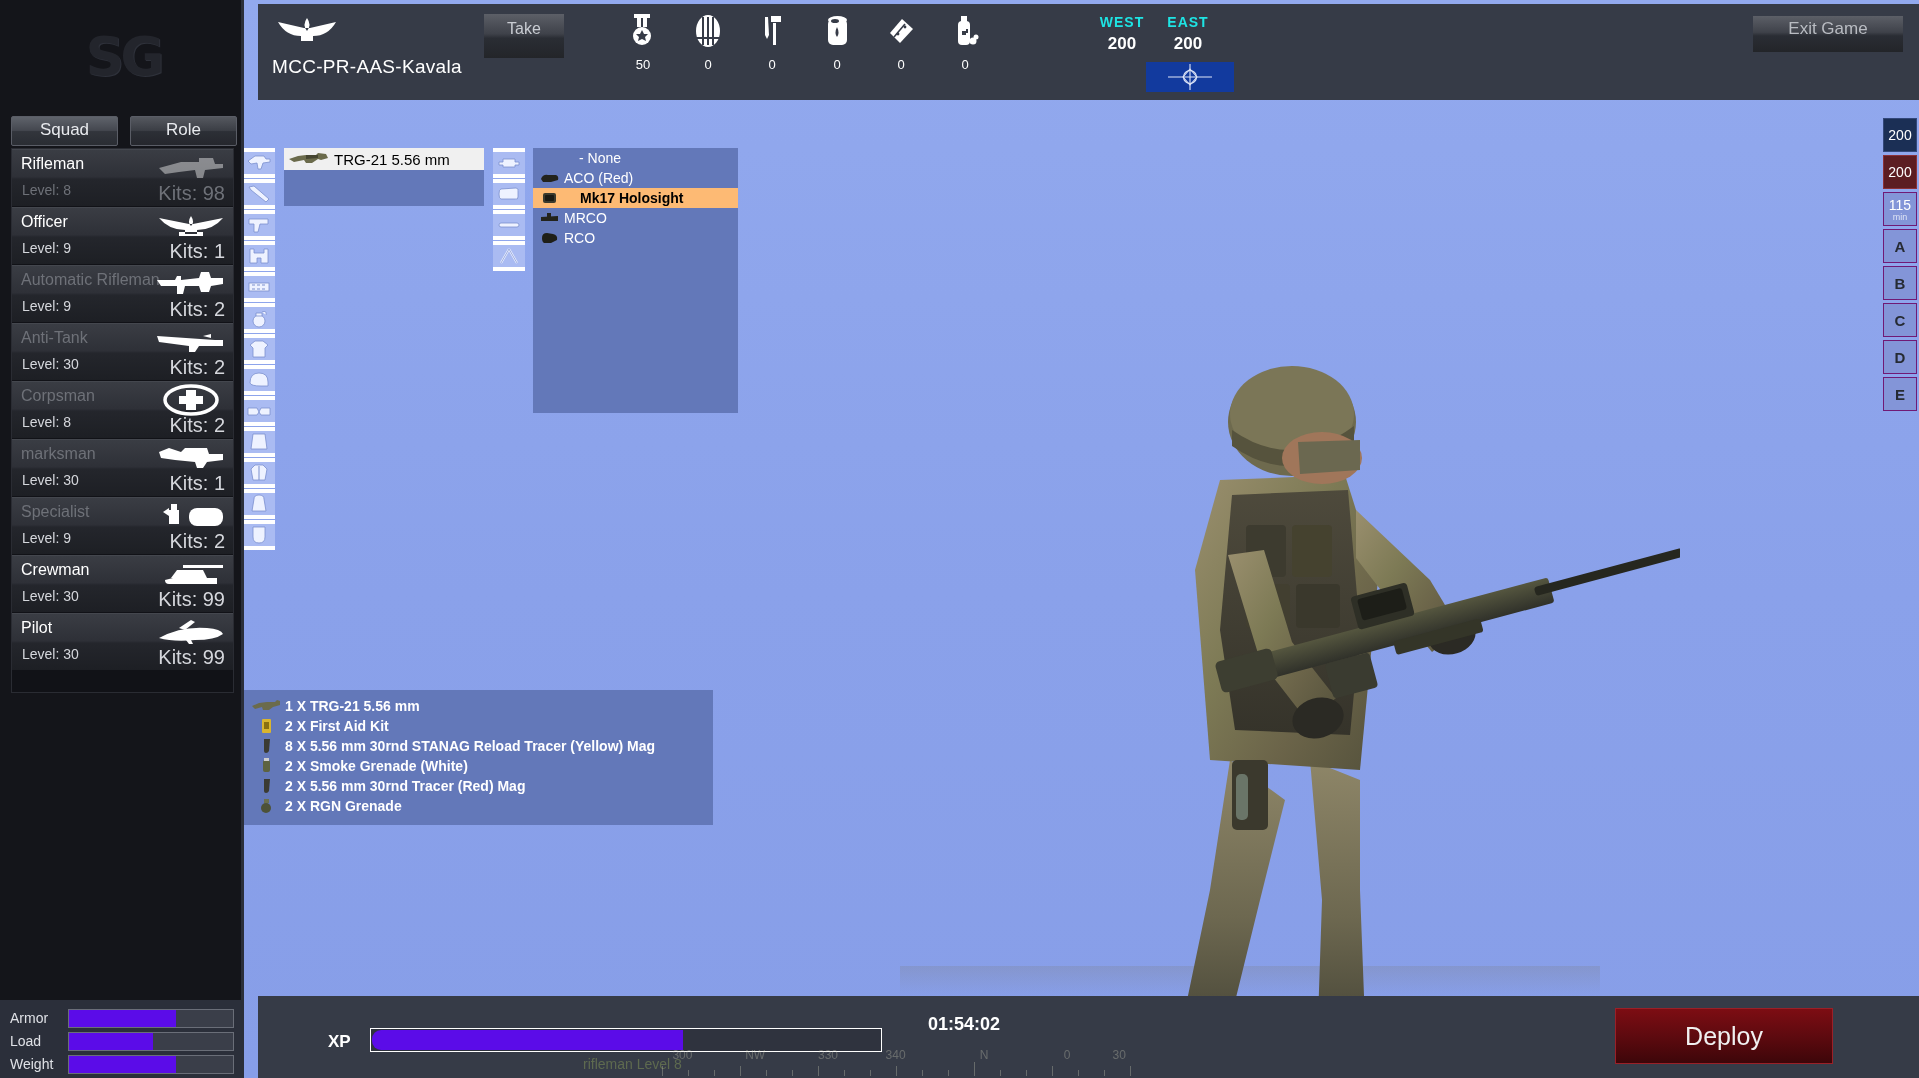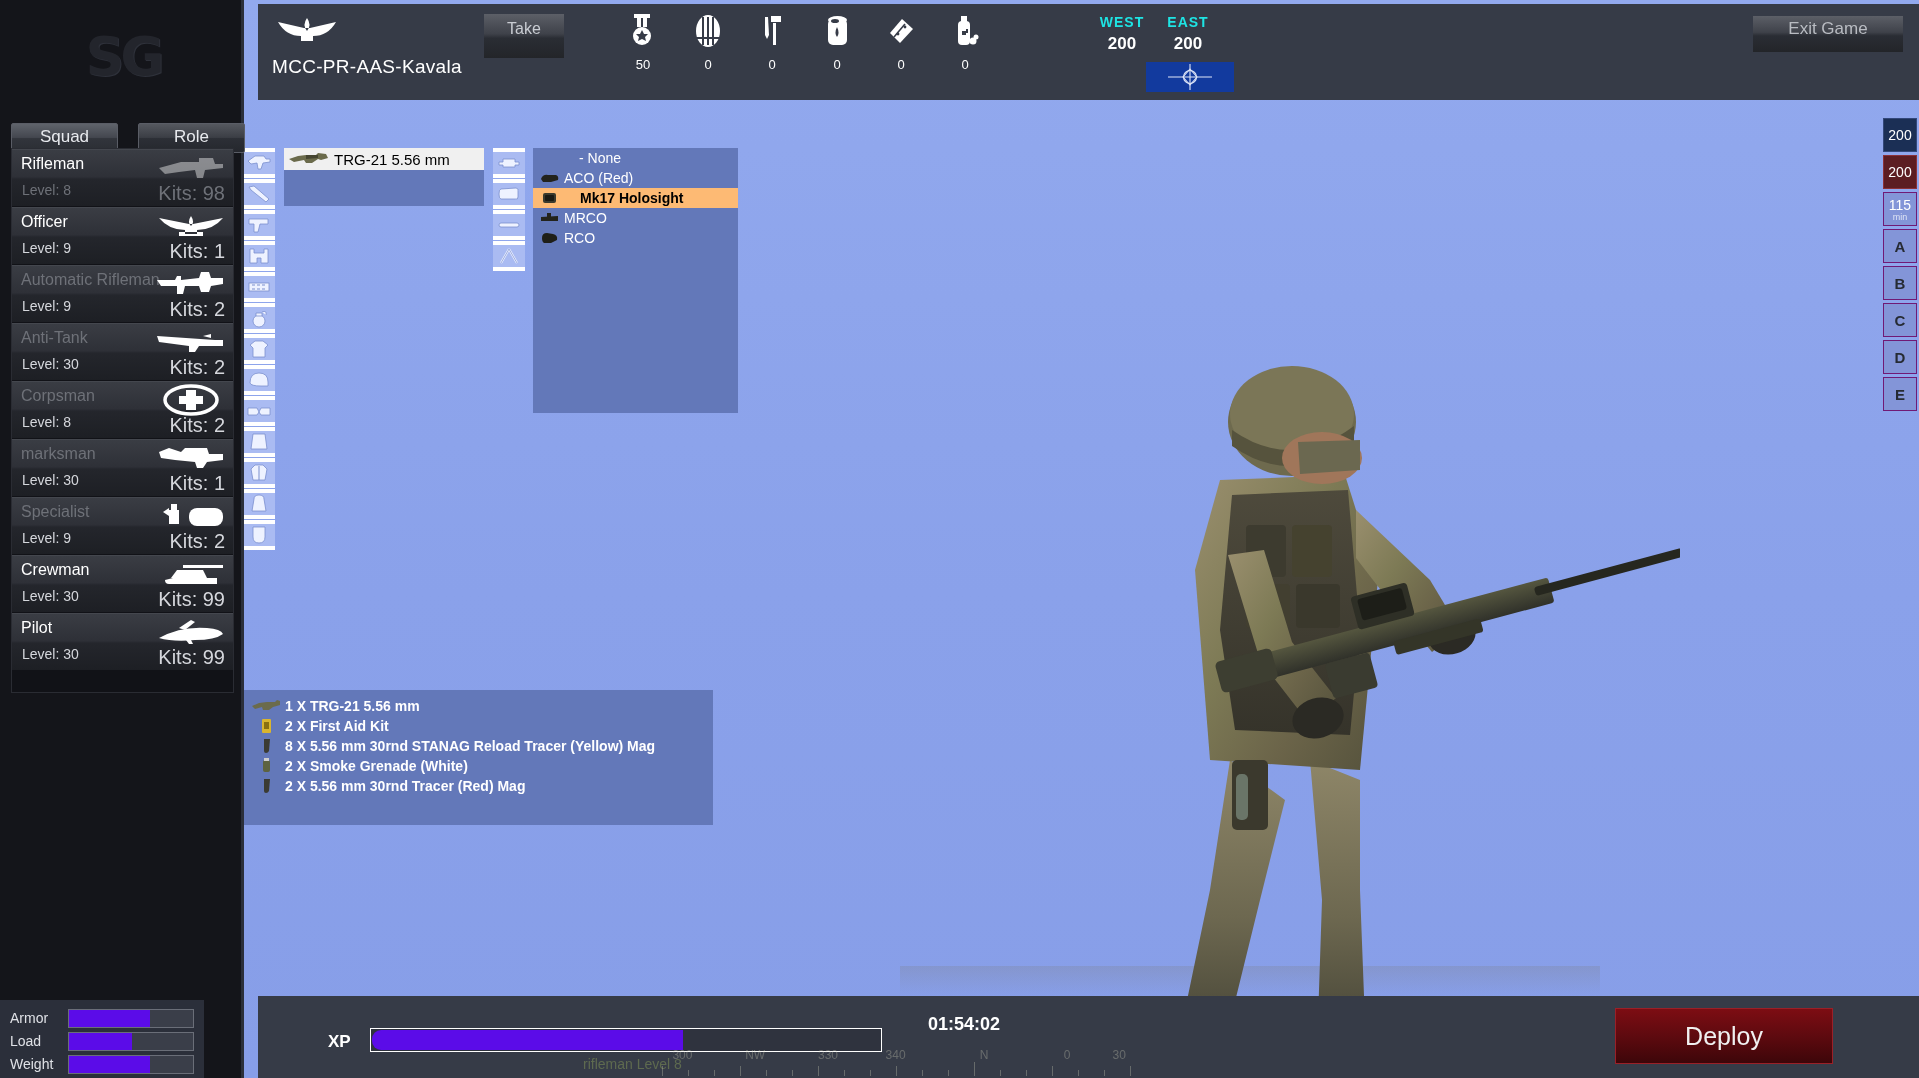--- a/index.html
+++ b/index.html
@@ -25,21 +25,21 @@
     border-right:3px solid #2b2f3a;
     z-index:30;
   }
   #sg-logo {
     position:absolute; left:10px; top:6px; width:226px; height:100px;
     display:flex; align-items:center; justify-content:center;
     font-size:54px; font-weight:bold; letter-spacing:-4px;
     color:#23252c; text-shadow:1px 1px 0 #2e313a;
     font-family:"DejaVu Sans", sans-serif;
   }
-  #tabs { position:absolute; left:11px; top:123px; display:flex; gap:20px; }
+  #tabs { position:absolute; left:11px; top:116px; display:flex; gap:12px; }
   .tab {
     width:107px; height:30px; line-height:26px; text-align:center;
     font-size:17px; color:#e8eaee;
     background:linear-gradient(180deg,#55585f 0%,#3b3e45 48%,#2c2f36 52%,#25272d 100%);
     border:1px solid #5a5d66; border-radius:2px;
     cursor:pointer;
   }
   .tab.active {
     background:linear-gradient(180deg,#5f636b 0%,#44474f 48%,#32353c 52%,#2a2d33 100%);
   }
@@ -75,21 +75,21 @@
   .class-row.first .cls-kits { color:#6e7178; }
   .class-row .cls-icon {
     position:absolute; right:6px; top:0px; width:86px; height:36px;
     display:flex; align-items:center; justify-content:flex-end;
   }
   .class-row .cls-icon svg { width:72px; height:32px; }
   .class-row.first .cls-icon svg { opacity:.42; }
 
   
   #stats {
-    position:absolute; left:0px; bottom:0px; width:204px; height:78px;
+    position:absolute; left:0px; bottom:0px; width:244px; height:78px;
     background:#2b2f3a;
     padding:8px 10px 0 10px;
   }
   .stat-row { display:flex; align-items:center; height:20px; margin-bottom:3px; }
   .stat-label { width:58px; font-size:14px; color:#dfe1e6; text-align:left; }
   .stat-track {
     flex:1; height:19px; background:#3a3e49; border:1px solid #6a6e78;
     position:relative;
   }
   .stat-fill { position:absolute; left:0; top:0; bottom:0; background:#5b0ce8; }
@@ -756,20 +756,29 @@
     </span>
     <span class="itext">2 X Smoke Grenade (White)</span>
   </div>
   <div class="inv-row">
     <span class="iicon">
       <svg viewBox="0 0 30 16">
           <path d="M13 1 L19 1 L18 13 Q17 15 15 15 Q13 15 13 13 Z" fill="#3b3b33"></path>
         </svg>
     </span>
     <span class="itext">2 X 5.56 mm 30rnd Tracer (Red) Mag</span>
+  </div>
+  <div class="inv-row">
+    <span class="iicon">
+      <svg viewBox="0 0 30 16">
+          <circle cx="15" cy="10" r="5" fill="#4d5238"></circle>
+          <rect x="13" y="1" width="5" height="4" fill="#6a7050"></rect>
+        </svg>
+    </span>
+    <span class="itext">2 X RGN Grenade</span>
   </div>
 </div>
 
 <div id="right-hud">
   <div class="hud-box blue">
     <span>200</span>
   </div>
   <div class="hud-box red">
     <span>200</span>
   </div>

